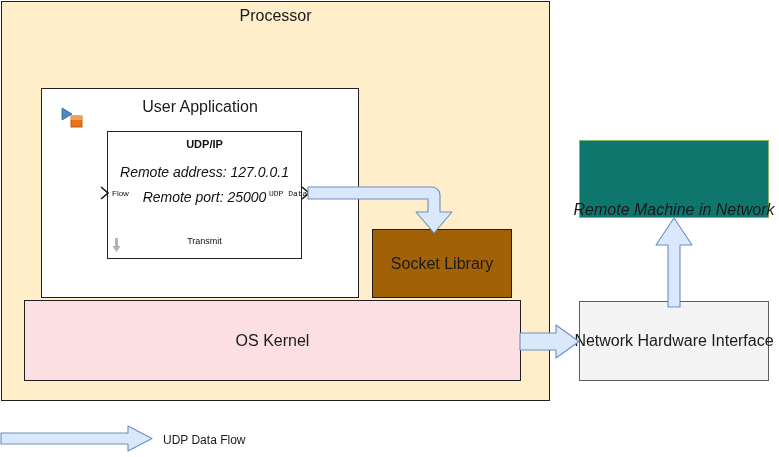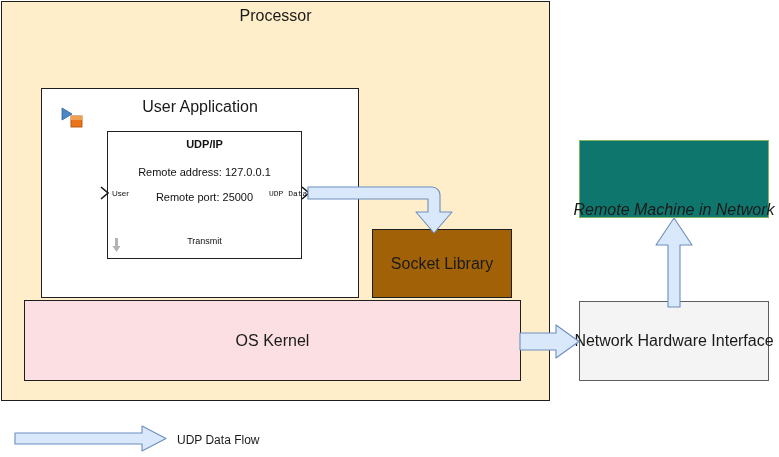--- a/index.html
+++ b/index.html
@@ -91,23 +91,24 @@
     padding-bottom: 6px;
     box-sizing: border-box;
   }
   .udp-title {
     font-size: 11px;
     font-weight: bold;
     color: #111111;
     margin-bottom: 4px;
   }
   .udp-line {
-    font-size: 11px;
+    font-size: 14px;
     color: #111111;
     line-height: 13px;
+    font-style: italic;
   }
   .udp-mode {
     font-size: 9px;
     color: #111111;
     margin-top: 20px;
   }
   
   .port-label {
     position: absolute;
     font-size: 8px;
@@ -186,21 +187,20 @@
   #arrow-kernel-to-nic { left: 520px; top: 323px; }
   #arrow-nic-to-remote { left: 652px; top: 215px; }
 
   
   #legend {
     position: absolute;
     left: 0px;
     top: 425px;
     width: 300px;
     height: 32px;
-    margin-left: 14px;
   }
   #legend-arrow {
     position: absolute;
     left: 0px;
     top: 0px;
   }
   #legend-label {
     position: absolute;
     left: 163px;
     top: 8px;
@@ -237,21 +237,21 @@
       <span class="udp-line">Remote port: 25000</span>
       <span class="udp-mode">Transmit</span>
     </div>
   </div>
 
   <span class="port-arrow" id="port-in-arrow">
     <svg width="9" height="14" viewBox="0 0 9 14">
       <polyline points="1,1 8,7 1,13" fill="none" stroke="#1a1a1a" stroke-width="1.6"></polyline>
     </svg>
   </span>
-  <span class="port-label" id="port-in-label">User</span>
+  <span class="port-label" id="port-in-label">Flow</span>
 
   <span class="port-arrow" id="port-out-arrow">
     <svg width="9" height="14" viewBox="0 0 9 14">
       <polyline points="1,1 8,7 1,13" fill="none" stroke="#1a1a1a" stroke-width="1.6"></polyline>
     </svg>
   </span>
   <span class="port-label" id="port-out-label">UDP Data</span>
 
   <span id="udp-down-glyph">
     <svg width="11" height="16" viewBox="0 0 11 16">

